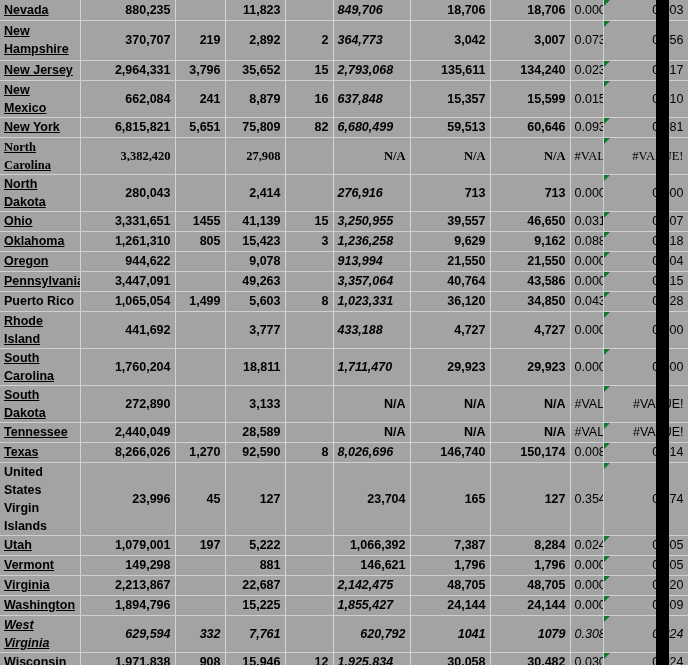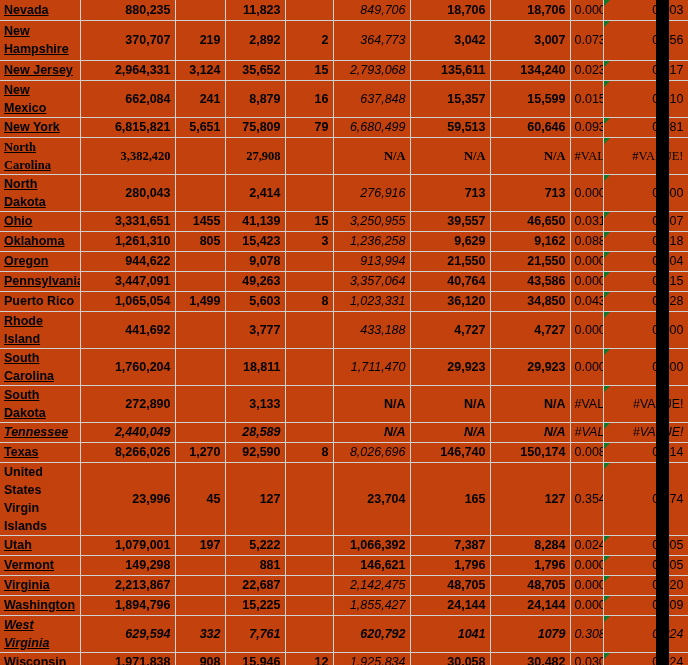--- a/index.html
+++ b/index.html
@@ -2,21 +2,21 @@
 <html><head>
 <meta charset="utf-8">
 <style>
   html,body{margin:0;padding:0;background:#fff;}
   body{
     width:688px;height:665px;overflow:hidden;
     font-family:"Liberation Sans", sans-serif;
     -webkit-font-smoothing:none;
   }
   #sheet{
-    position:relative;width:688px;height:665px;background:#c2410c;
+    position:relative;width:688px;height:665px;background:#a3a3a3;
   }
   table.grid{
     border-collapse:collapse;
     table-layout:fixed;
     width:688px;
     font-size:12.5px;
     color:#000;
   }
   table.grid td{
     border-right:1px solid #d4d4d4;
@@ -37,21 +37,21 @@
   col.c-7{width:80px;}
   col.c-8{width:80px;}
   col.c-9{width:33px;}
   col.c-10{width:85px;}
 
   td.name{
     text-align:left;font-weight:bold;
   }
   td.name span.u{ text-decoration:underline; }
   td.num{ text-align:right;font-weight:bold; }
-  td.ital{ text-align:right;font-weight:normal;font-style:italic; }
+  td.ital{ font-weight:bold;font-style:italic; }
   td.plain{ text-align:right;font-weight:normal; }
   td.err{ text-align:right;font-weight:normal; }
   td.last{ position:relative; }
 
   
   td.tri::before{
     content:"";
     position:absolute;
     left:0;top:0;
     width:0;height:0;
@@ -105,21 +105,21 @@
           <td class="num">2</td>
           <td class="ital">364,773</td>
           <td class="num">3,042</td>
           <td class="num">3,007</td>
           <td class="plain">0.073</td>
           <td class="plain last tri">0.056</td>
         </tr>
         <tr style="height: 20px;">
           <td class="name"><span class="u">New Jersey</span></td>
           <td class="num">2,964,331</td>
-          <td class="num">3,124</td>
+          <td class="num">3,796</td>
           <td class="num">35,652</td>
           <td class="num">15</td>
           <td class="ital">2,793,068</td>
           <td class="num">135,611</td>
           <td class="num">134,240</td>
           <td class="plain">0.023</td>
           <td class="plain last tri">0.017</td>
         </tr>
         <tr style="height: 20px;">
           <td class="name"><span class="u">New Mexico</span></td>
@@ -131,21 +131,21 @@
           <td class="num">15,357</td>
           <td class="num">15,599</td>
           <td class="plain">0.015</td>
           <td class="plain last tri">0.010</td>
         </tr>
         <tr style="height: 20px;">
           <td class="name"><span class="u">New York</span></td>
           <td class="num">6,815,821</td>
           <td class="num">5,651</td>
           <td class="num">75,809</td>
-          <td class="num">79</td>
+          <td class="num">82</td>
           <td class="ital">6,680,499</td>
           <td class="num">59,513</td>
           <td class="num">60,646</td>
           <td class="plain">0.093</td>
           <td class="plain last tri">0.081</td>
         </tr>
         <tr style="height: 20px; font-family: Liberation Serif, serif;">
           <td class="name"><span class="u">North Carolina</span></td>
           <td class="num">3,382,420</td>
           <td class="num"></td>
@@ -258,21 +258,21 @@
           <td class="num">272,890</td>
           <td class="num"></td>
           <td class="num">3,133</td>
           <td class="num"></td>
           <td class="num">N/A</td>
           <td class="num">N/A</td>
           <td class="num">N/A</td>
           <td class="err">#VALUE!</td>
           <td class="err last tri">#VALUE!</td>
         </tr>
-        <tr style="height: 20px; font-style: italic;">
+        <tr style="height: 20px;">
           <td class="name"><span class="u">Tennessee</span></td>
           <td class="num">2,440,049</td>
           <td class="num"></td>
           <td class="num">28,589</td>
           <td class="num"></td>
           <td class="num">N/A</td>
           <td class="num">N/A</td>
           <td class="num">N/A</td>
           <td class="err">#VALUE!</td>
           <td class="err last tri">#VALUE!</td>

